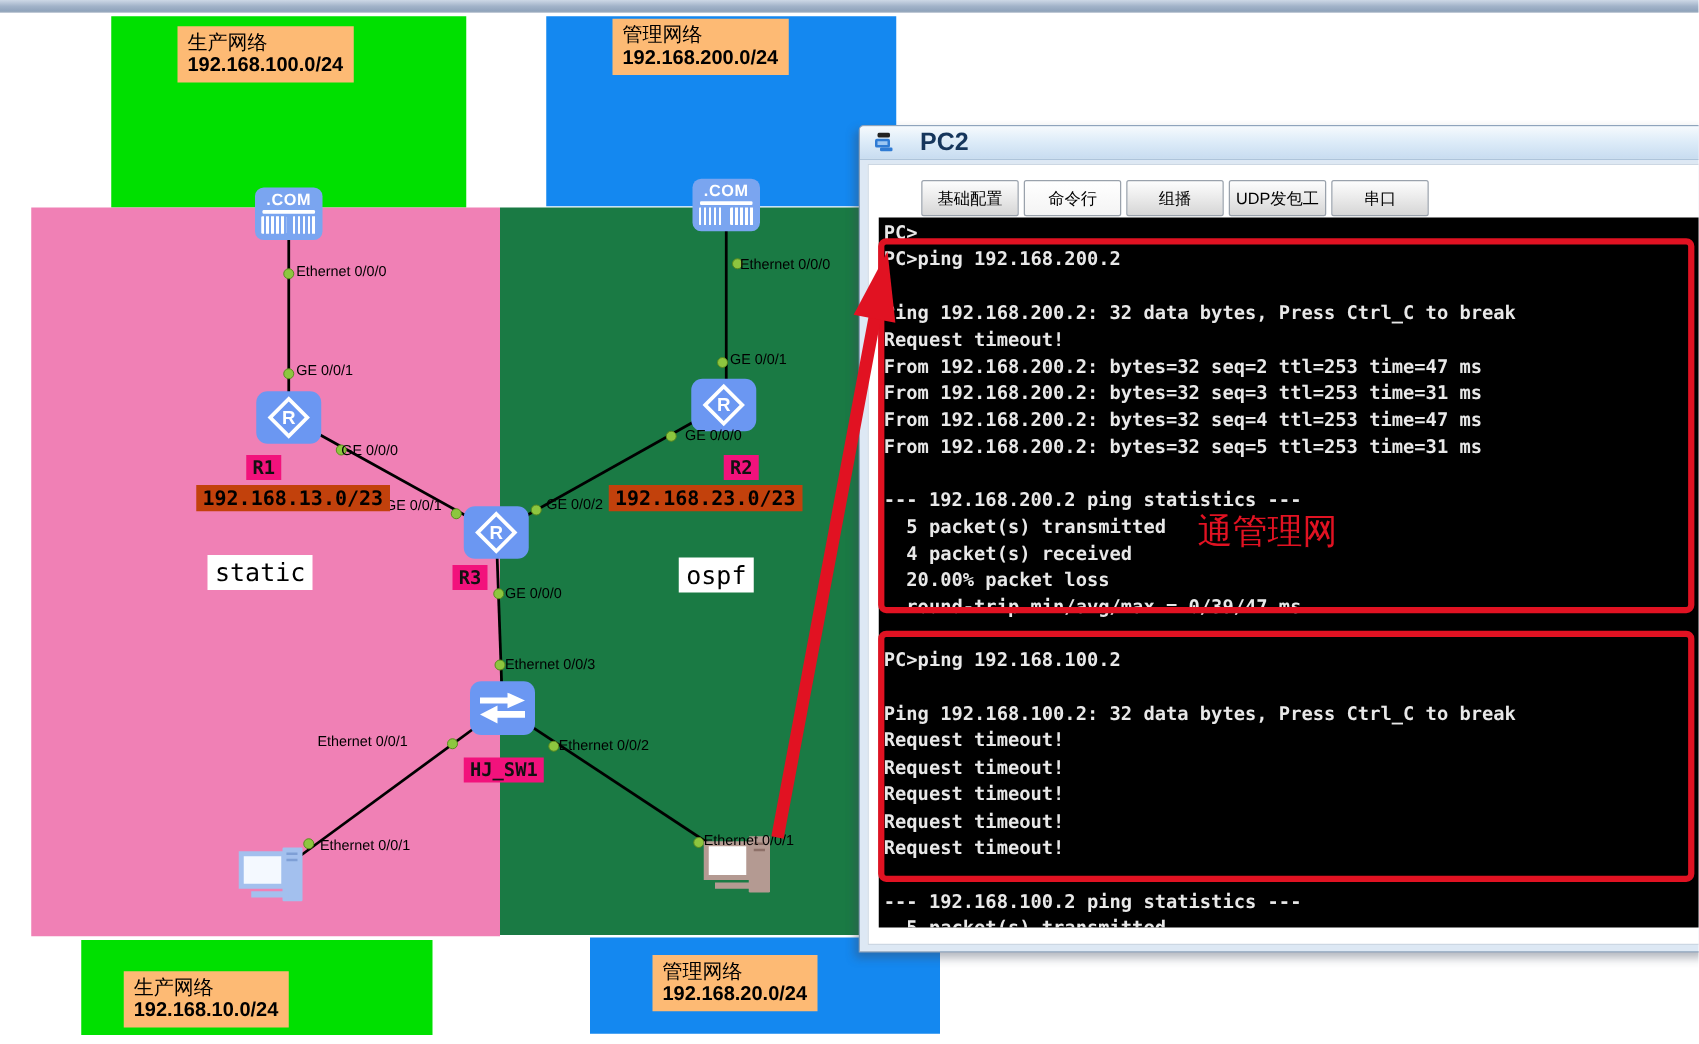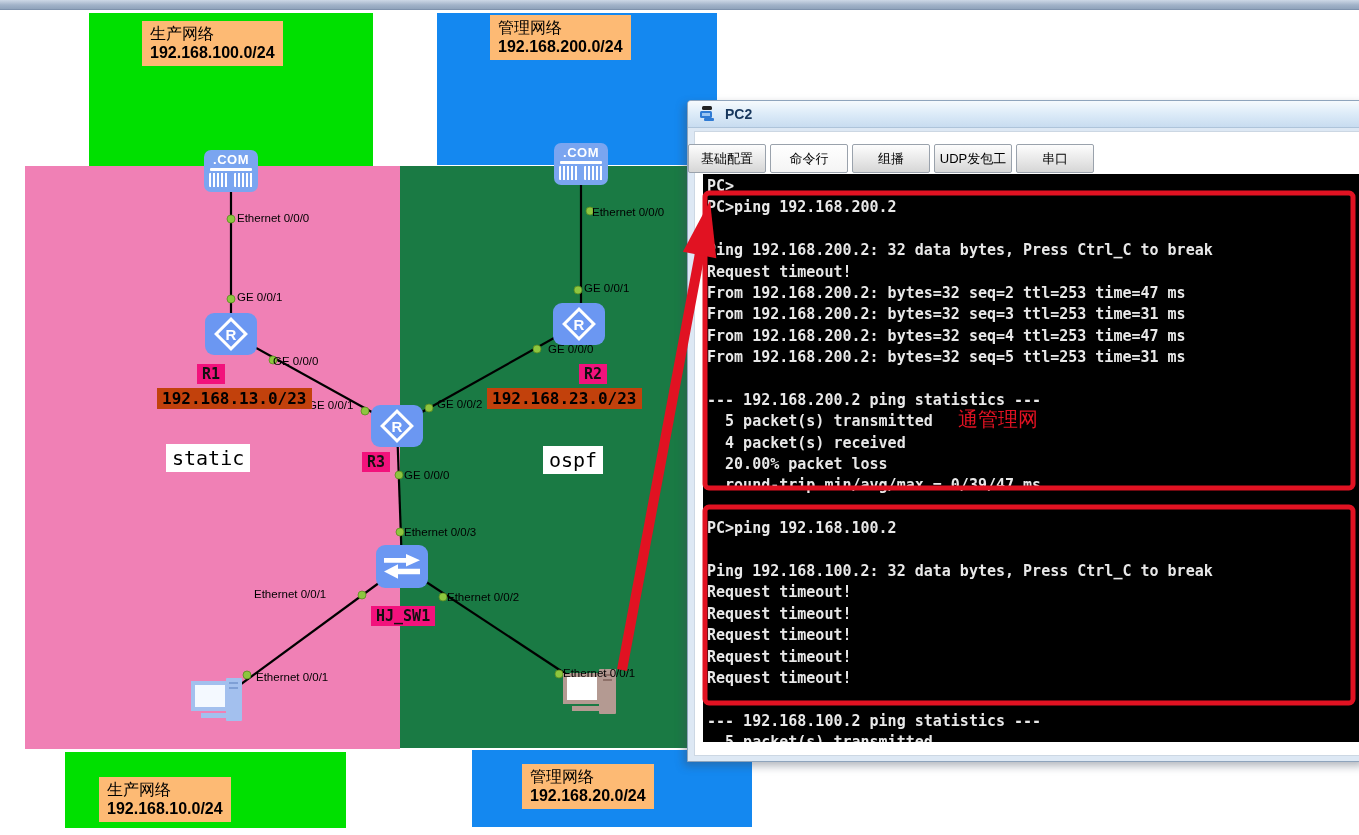--- a/index.html
+++ b/index.html
@@ -81,42 +81,42 @@
     background:#dde8f4; border:1px solid #8fa4bc; border-radius:4px 4px 0 0;
     box-shadow:-3px 4px 8px rgba(60,70,90,0.40);
   }
   .titlebar {
     position:absolute; left:0; top:0; right:0; height:27px;
     background:linear-gradient(#f6fafd,#dcebf8 50%,#c8dcf0);
     border-bottom:1px solid #aec4da; border-radius:3px 3px 0 0;
     display:flex; align-items:center; padding-left:11px;
   }
   .titlebar .title {
-    color:#16365c; font-weight:bold; font-size:14px; margin-left:7px;text-align:center;
+    color:#16365c; font-weight:bold; font-size:20px; margin-left:18px;text-align:center;
   }
   .winbody {
     position:absolute; left:6px; top:30px; right:0; bottom:5px;
     background:#fff; border:1px solid #ccd7e3;
   }
-  .tabs { position:absolute; left:0; top:43px; height:38px; display:flex; gap:4px; z-index:22; }
+  .tabs { position:absolute; left:12px; top:43px; height:38px; display:flex; gap:4px; z-index:22;padding-left:37px; }
   .tab {
     width:78px; height:29px; line-height:27px; text-align:center; font-size:13px; color:#000;
     background:linear-gradient(#fdfdfd,#ececec 45%,#d6d6d6);
     border:1px solid #9aa2ac; border-radius:2px;
   }
   .tab.active { background:linear-gradient(#ffffff,#f4f4f4); }
   .terminal {
     position:absolute; left:15px; top:73px; width:665px; height:568px; z-index:21;
     background:#000; color:#e8e8e8; overflow:hidden; padding:2px 0 0 4px;
     font-family:"DejaVu Sans Mono","Liberation Mono",monospace; font-weight:bold; font-size:15px;
   }
   .tl { height:21.4px; line-height:21.4px; white-space:pre; }
   
   .red-note {
-    position:absolute; z-index:65; color:#e11222; font-size:20px; white-space:nowrap;
+    position:absolute; z-index:65; color:#e11222; font-size:28px; white-space:nowrap;
     font-family:"DejaVu Sans","Liberation Sans",sans-serif;
   }
 </style>
 </head>
 <body>
 
 <div id="canvas">
 
   <div class="topbar"></div>
 

